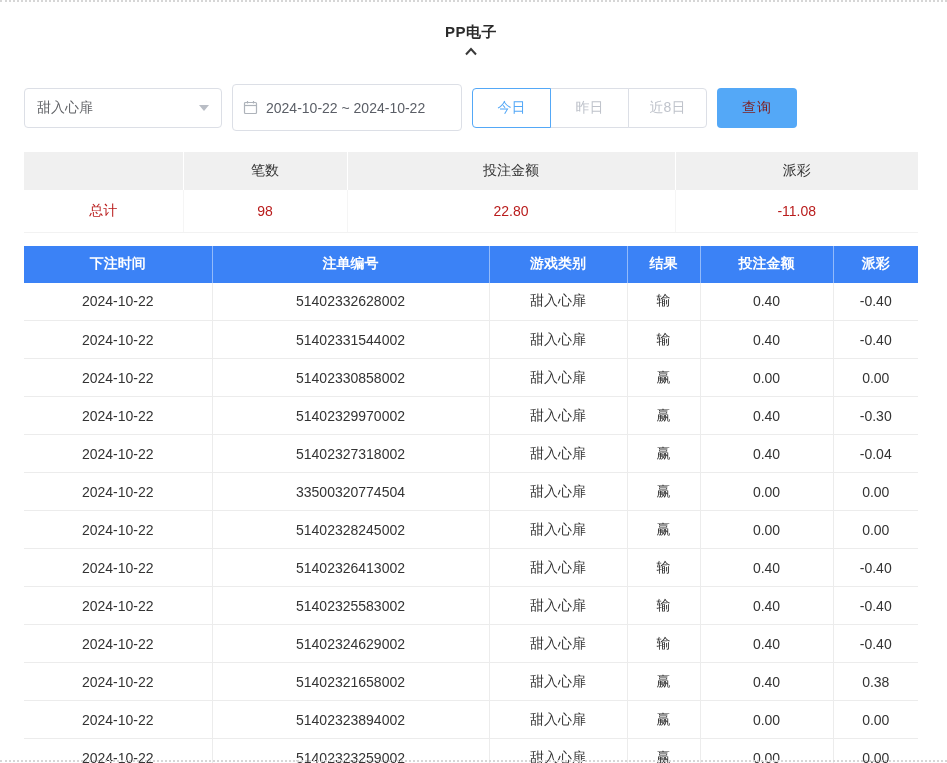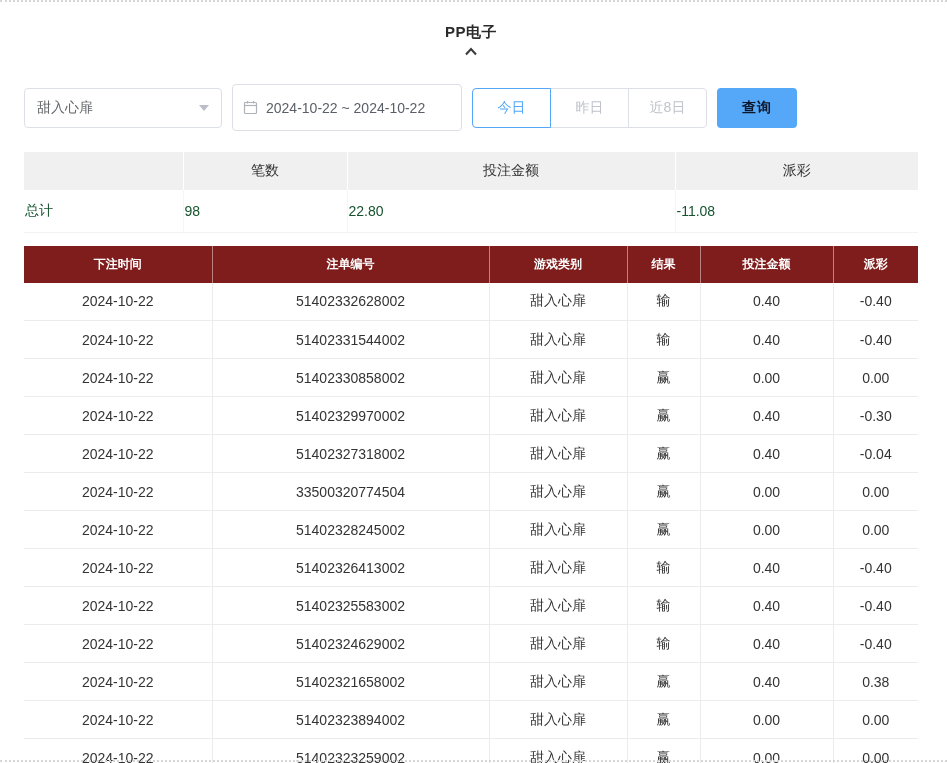--- a/index.html
+++ b/index.html
@@ -33,40 +33,40 @@
   .qbtn {
     width: 79px; height: 40px; background: #fff; border: 1px solid #dcdfe6;
     font-size: 14px; color: #bfc3cb; cursor: pointer; margin-left: -1px; padding: 0;
     font-family: inherit;
   }
   .qbtn:first-child { margin-left: 0; border-radius: 4px 0 0 4px; }
   .qbtn:last-child { border-radius: 0 4px 4px 0; }
   .qbtn.active { color: var(--accent, #54a8f7); border-color: var(--accent, #54a8f7); position: relative; z-index: 1; }
   .query {
     margin-left: 10px; width: 80px; height: 40px; border: none; border-radius: 4px;
-    background: var(--accent, #54a8f7); color: #0f172a; font-size: 14px; cursor: pointer;
-    font-family: inherit; letter-spacing: 1px; font-weight: bold;
+    background: var(--accent, #54a8f7); color: #7f1d1d; font-size: 14px; cursor: pointer;
+    font-family: inherit; letter-spacing: 1px;
   }
 
   table { border-collapse: collapse; width: 100%; table-layout: fixed; }
   .summary { margin-top: 21px; }
   .summary th {
     height: 38px; background: #f0f0f0; font-weight: 400; font-size: 14px; color: #333;
     border-right: 1px solid #fff; text-align: center; margin-top: 32px;
   }
   .summary th:last-child { border-right: none; }
   .summary td {
-    height: 42px; text-align: left; font-size: 14px; color: #14532d; background: #fff;
+    height: 42px; text-align: center; font-size: 14px; color: #b91c1c; background: #fff;
     border-right: 1px solid #f5f5f5; border-bottom: 1px solid #f2f2f2;
   }
   .summary td:last-child { border-right: none; }
 
   .records { margin-top: 13px; }
   .records th {
-    height: 37px; background: #7f1d1d; color: #fff; font-size: 12px; font-weight: 700;
+    height: 37px; background: #3b82f6; color: #fff; font-size: 14px; font-weight: 700;
     border-right: 1px solid rgba(255,255,255,.45); text-align: center;
   }
   .records th:last-child { border-right: none; }
   .records td {
     height: 38px; text-align: center; font-size: 14px; color: #333;
     border-right: 1px solid #ececec; border-bottom: 1px solid #ececec; background: #fff;
   }
   .records td:last-child { border-right: none; }
 
   .neg { color: var(--negative, #e25050); }

